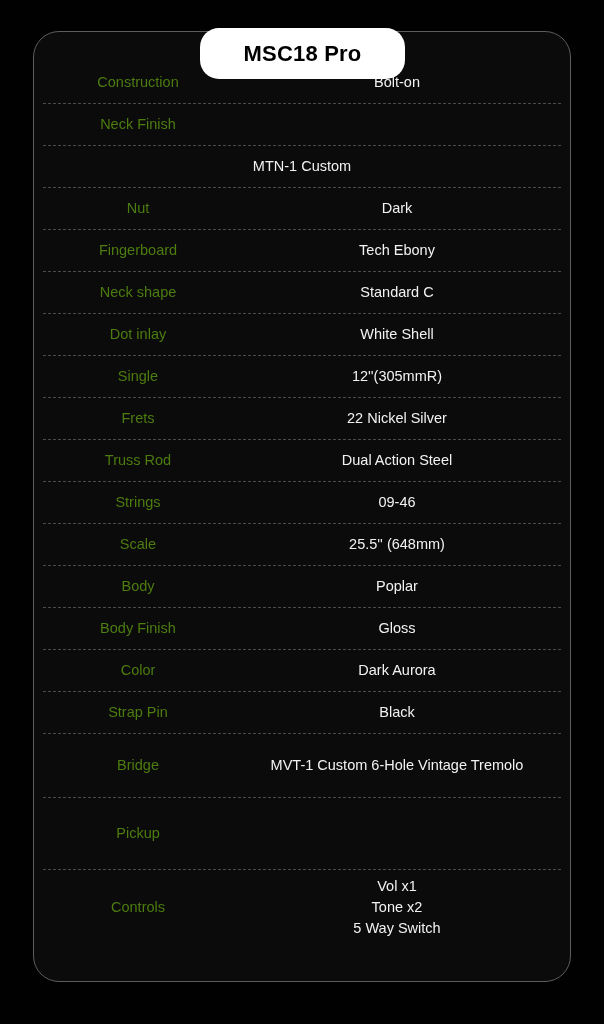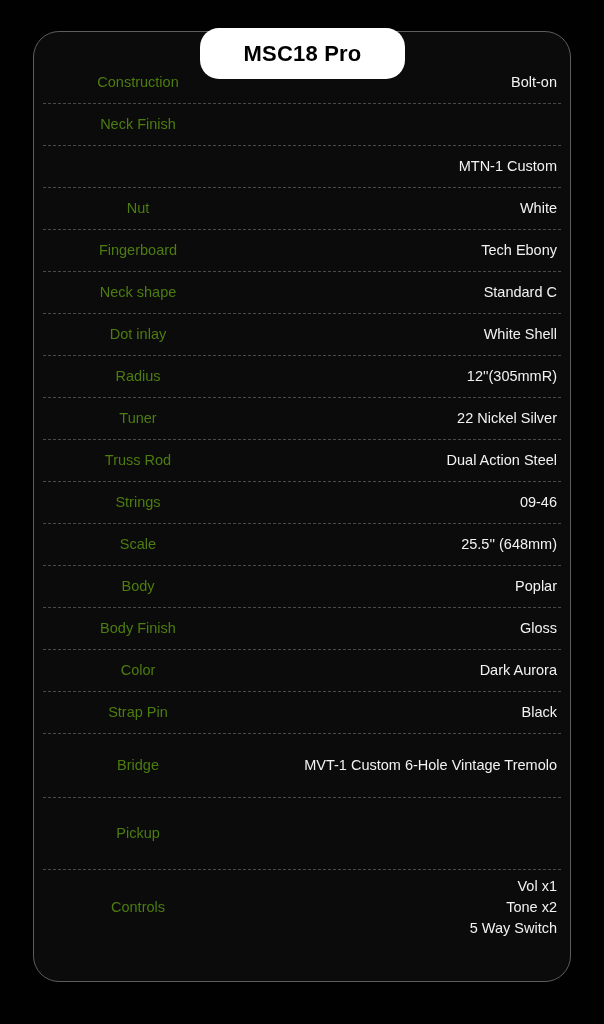--- a/index.html
+++ b/index.html
@@ -68,21 +68,21 @@
     width: 190px;
     flex: 0 0 190px;
     text-align: center;
     color: #4d7c0f;
     font-size: 14.5px;
     padding: 6px 4px;
     line-height: 1.35;
   }
   .cell-value {
     flex: 1 1 auto;
-    text-align: right;
+    text-align: center;
     color: #f2f2f2;
     font-size: 14.5px;
     padding: 6px 4px;
     line-height: 1.35;
     white-space: pre-line;
   }
   .row.tall { min-height: 64px; }
   .row.tall-2 { min-height: 72px; }
   .row.pickup .cell-value {
     text-align: left;
@@ -115,45 +115,45 @@
     <div class="row">
       <div class="cell-label">Neck Finish</div>
     </div>
 
     <div class="row">
       <div class="cell-value">MTN-1 Custom</div>
     </div>
 
     <div class="row">
       <div class="cell-label">Nut</div>
-      <div class="cell-value">White</div>
+      <div class="cell-value">Dark</div>
     </div>
 
     <div class="row">
       <div class="cell-label">Fingerboard</div>
       <div class="cell-value">Tech Ebony</div>
     </div>
 
     <div class="row">
       <div class="cell-label">Neck shape</div>
       <div class="cell-value">Standard C</div>
     </div>
 
     <div class="row">
       <div class="cell-label">Dot inlay</div>
       <div class="cell-value">White Shell</div>
     </div>
 
     <div class="row">
-      <div class="cell-label">Radius</div>
+      <div class="cell-label">Single</div>
       <div class="cell-value">12''(305mmR)</div>
     </div>
 
     <div class="row">
-      <div class="cell-label">Tuner</div>
+      <div class="cell-label">Frets</div>
       <div class="cell-value">22 Nickel Silver</div>
     </div>
 
     <div class="row">
       <div class="cell-label">Truss Rod</div>
       <div class="cell-value">Dual Action Steel</div>
     </div>
 
     <div class="row">
       <div class="cell-label">Strings</div>

